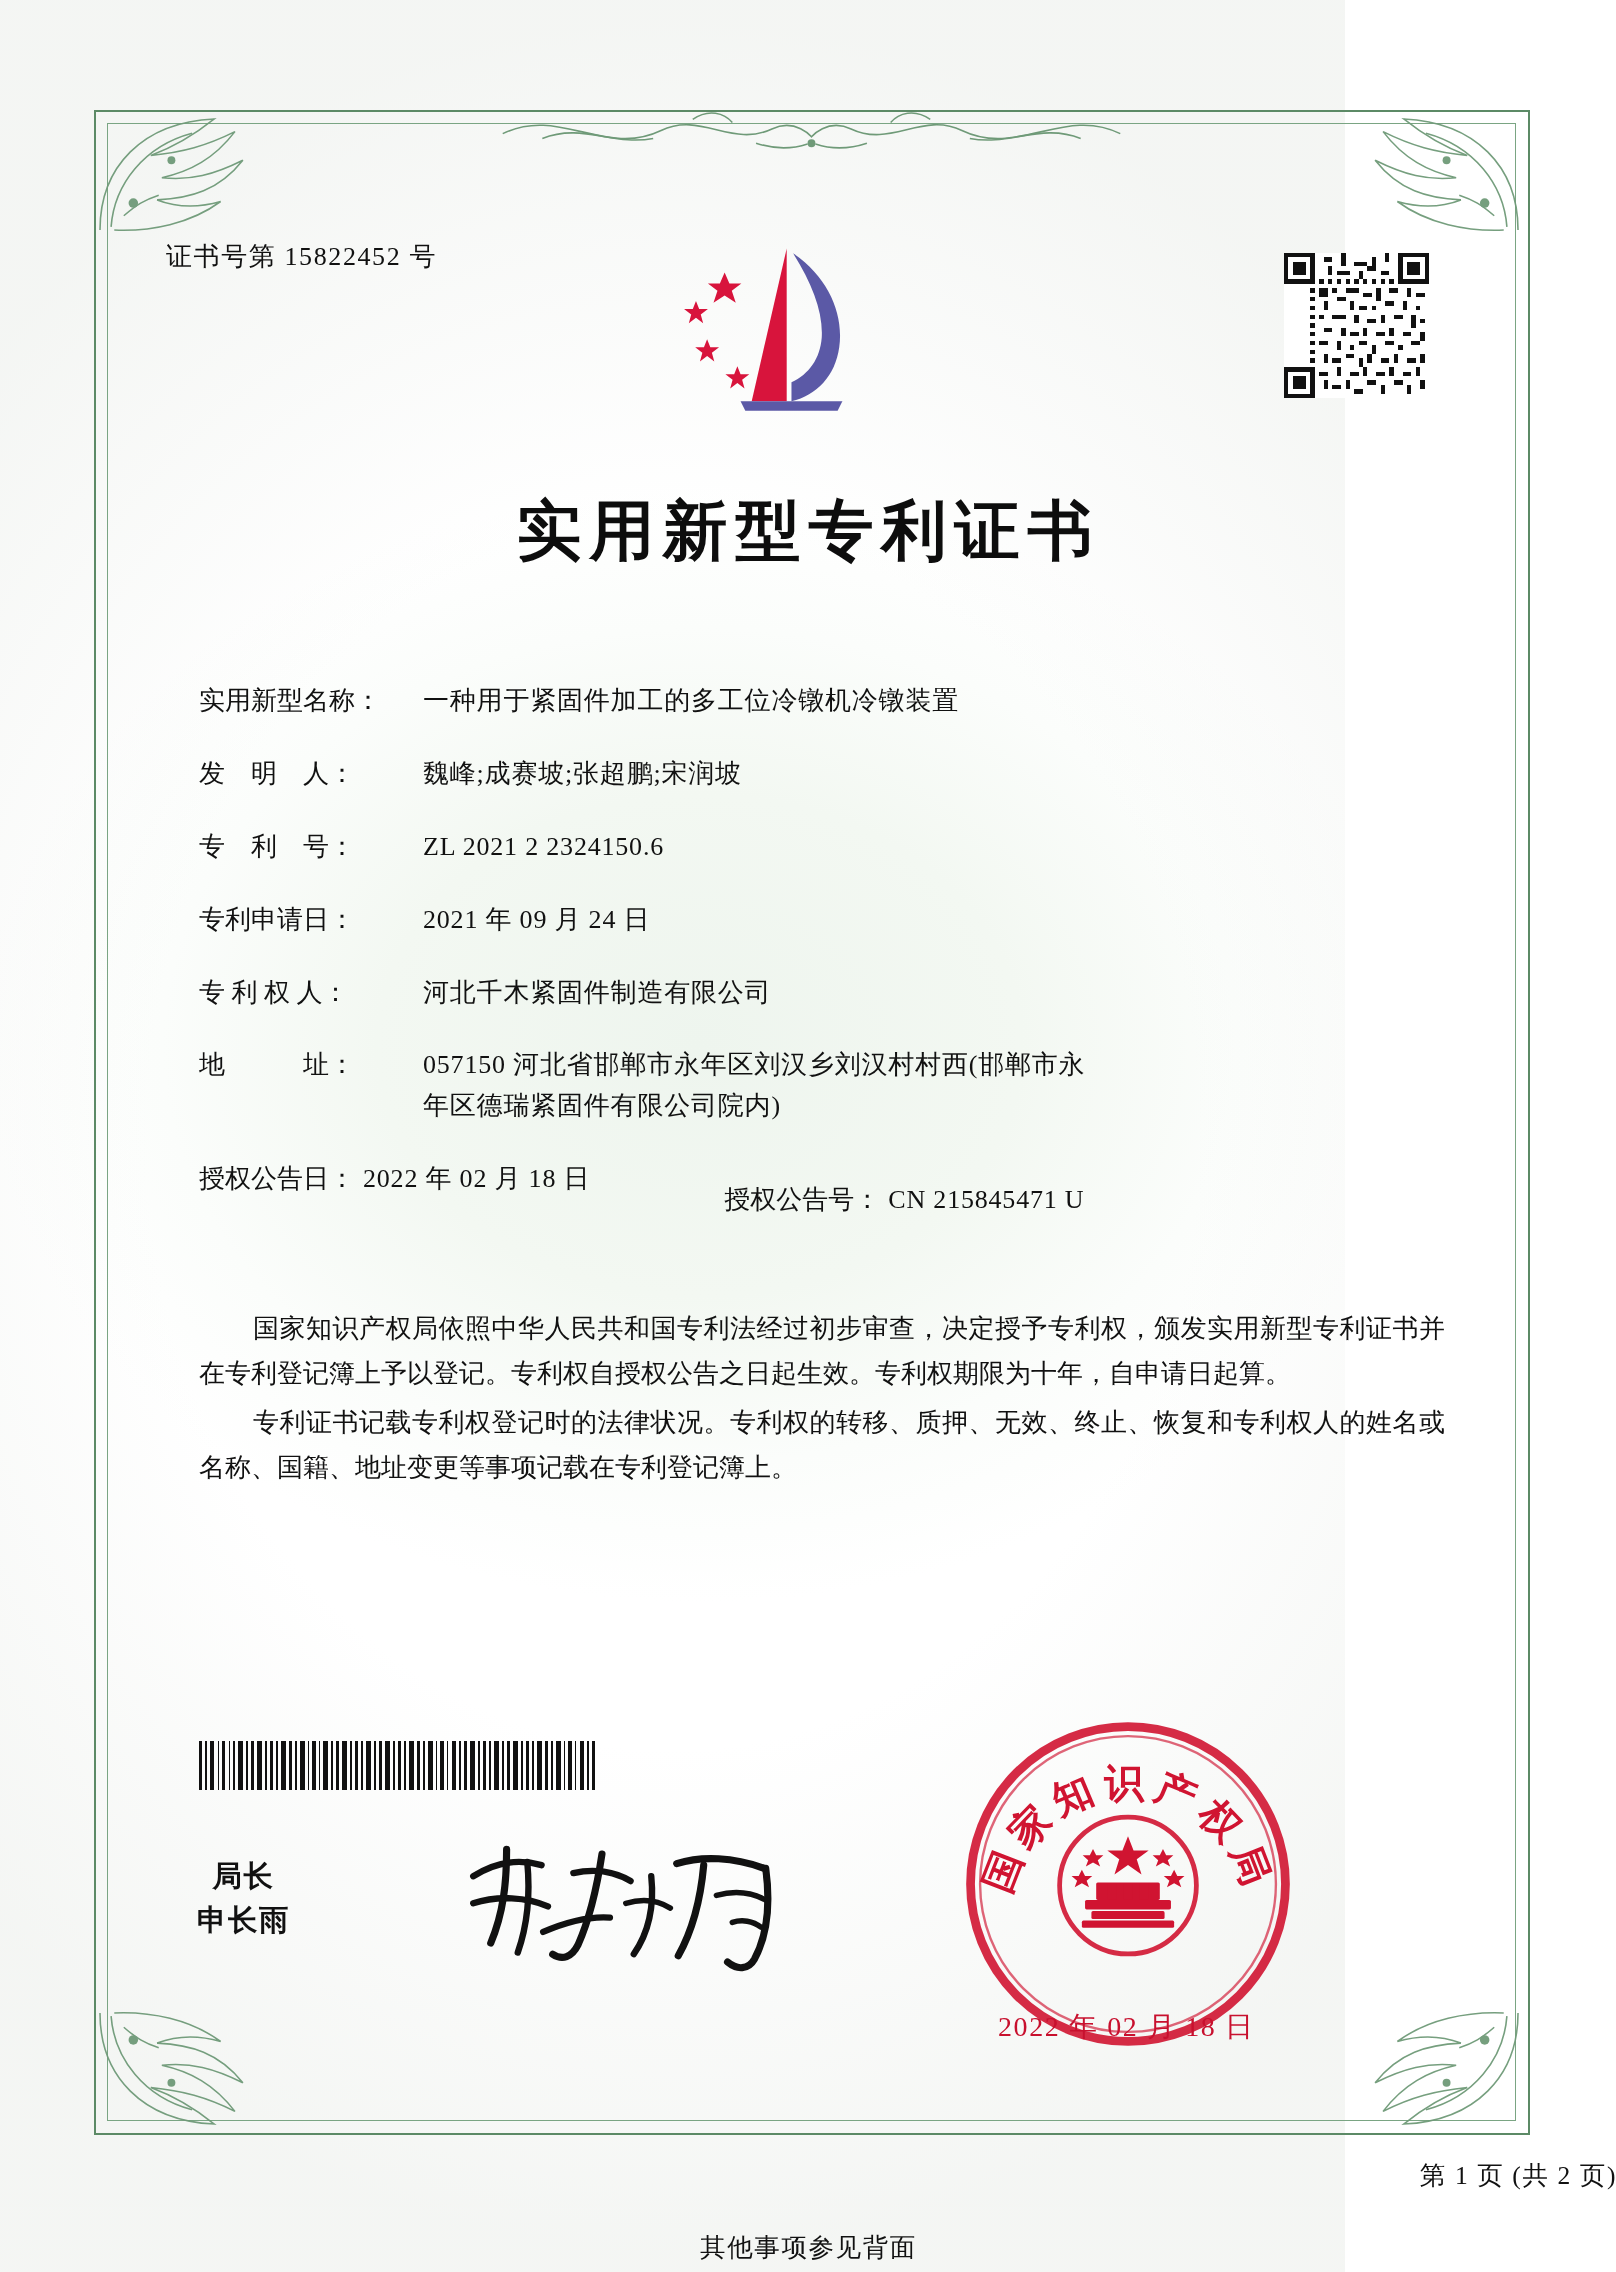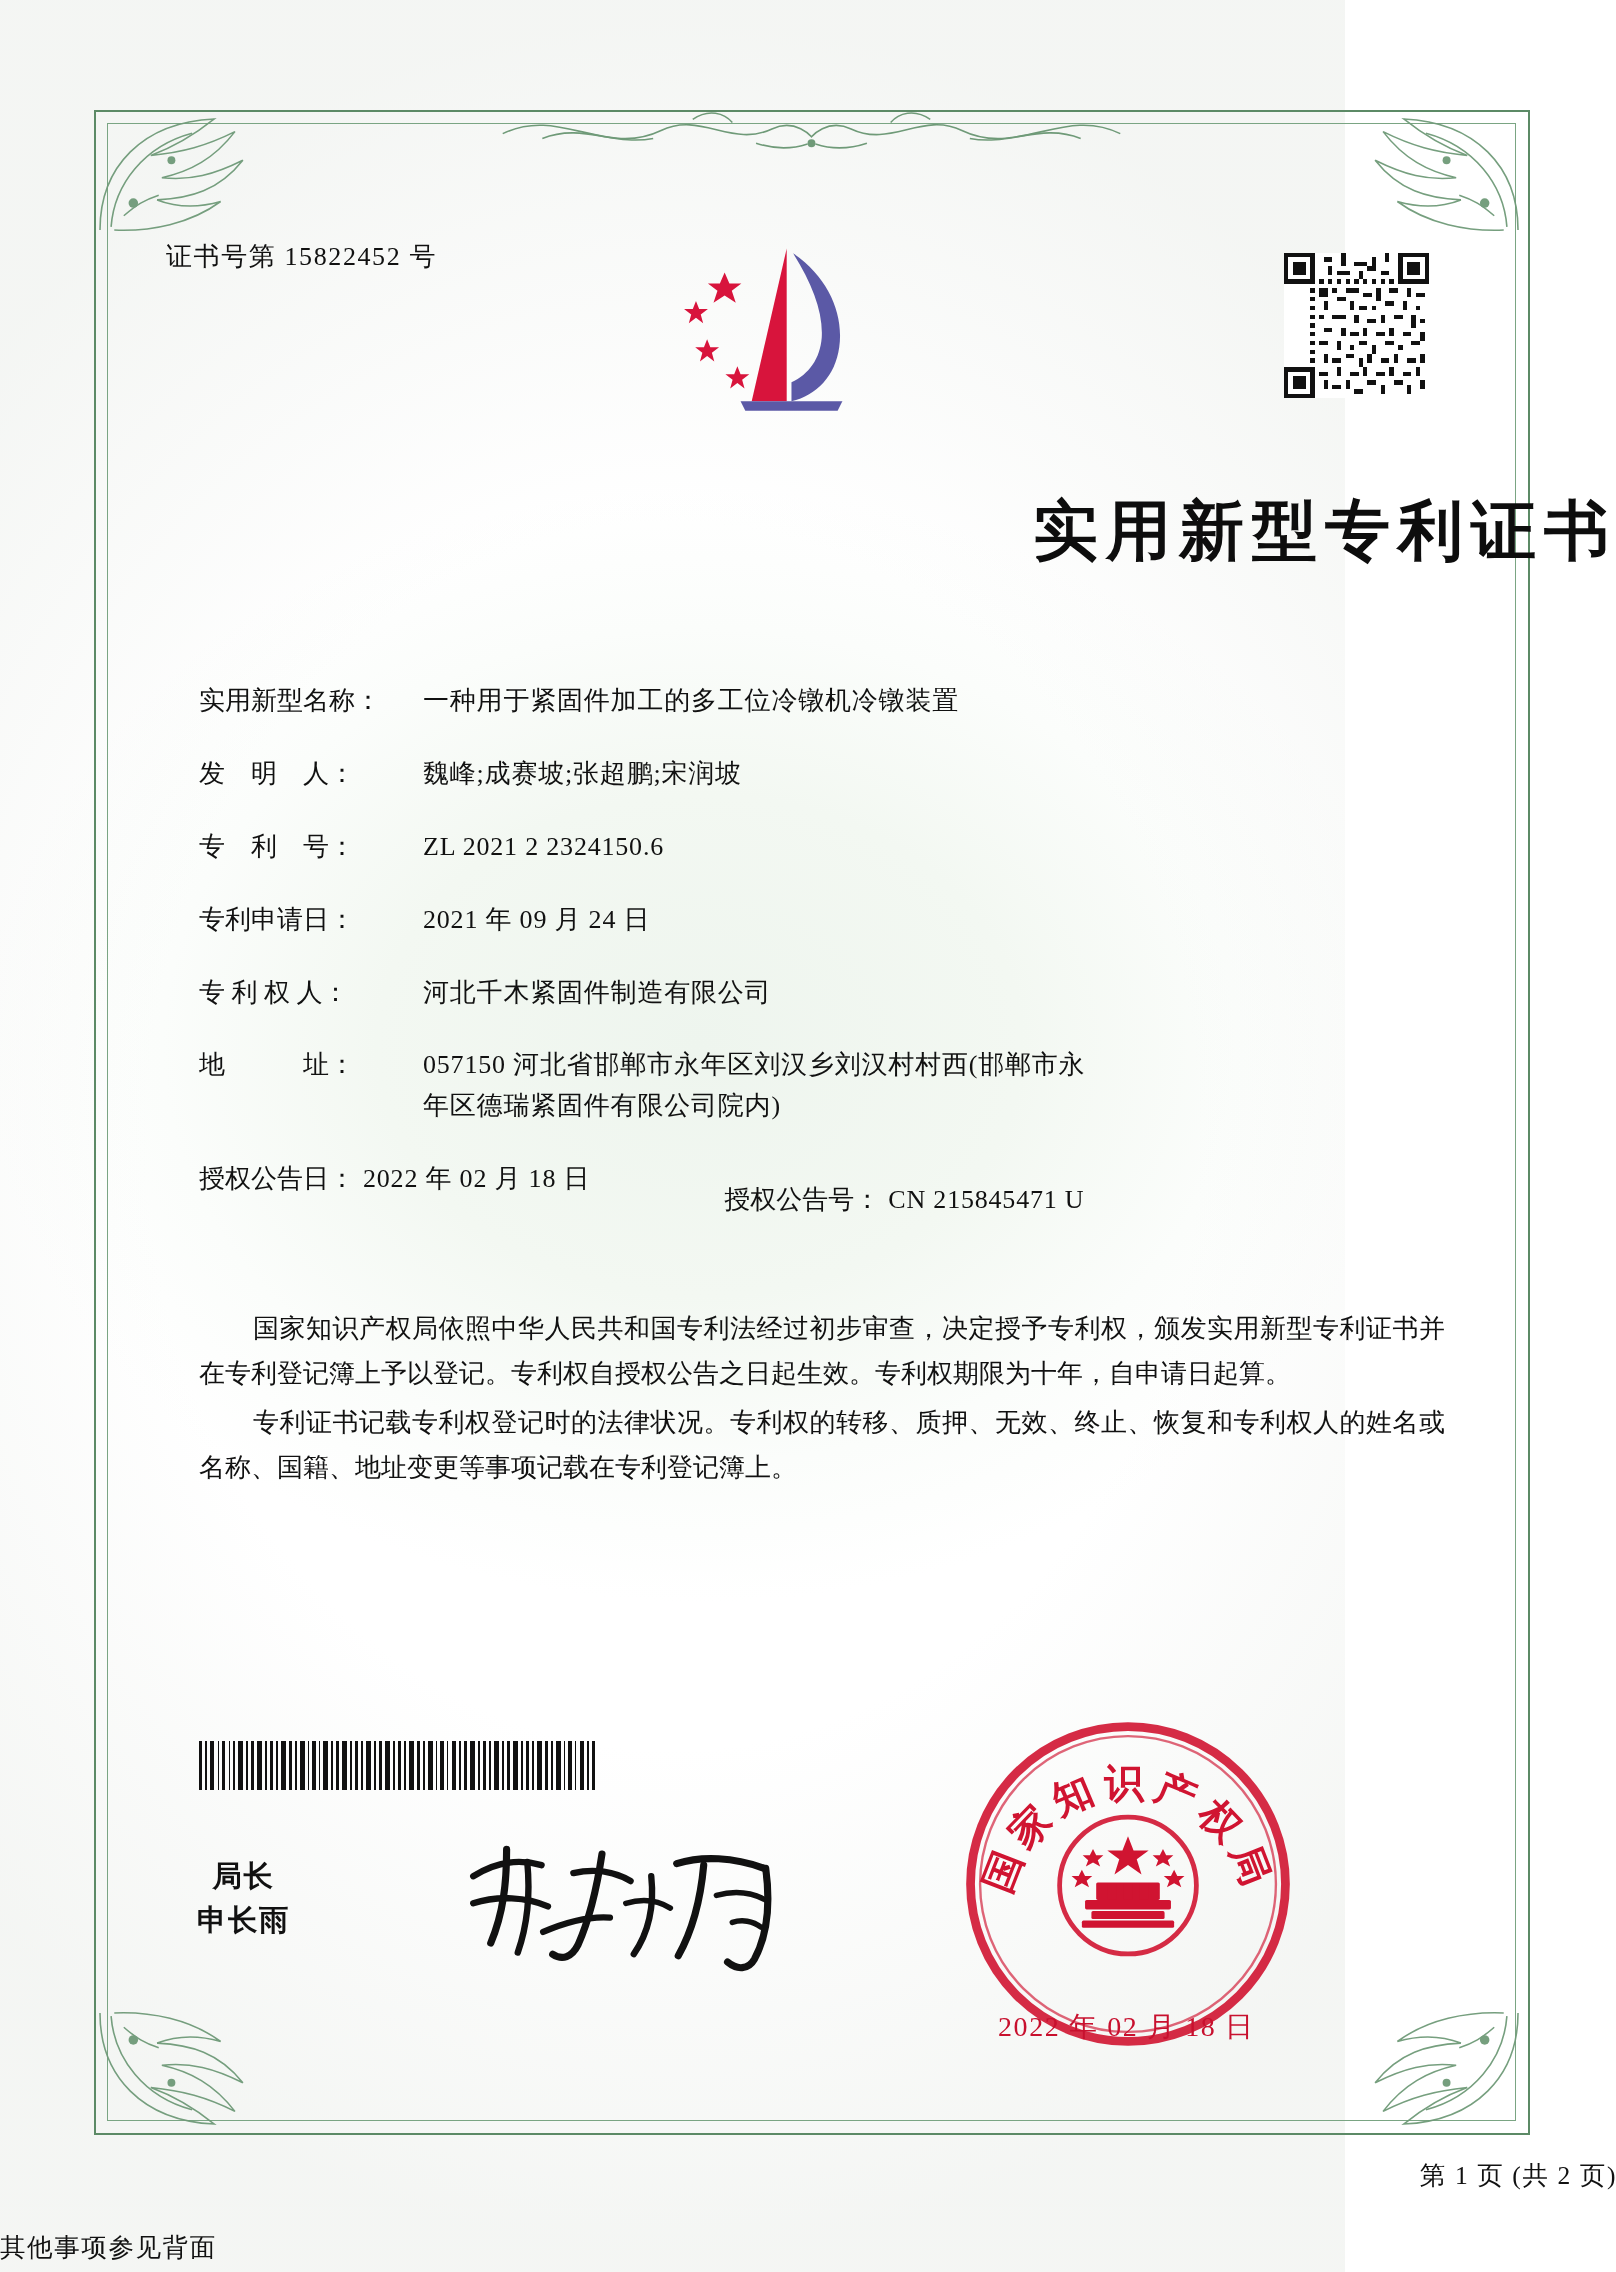--- a/index.html
+++ b/index.html
@@ -101,21 +101,21 @@
     width: 145px;
     height: 145px;
   }
   .qr svg { width: 100%; height: 100%; display: block; }
 
   .doc-title {
     position: absolute;
     left: 0;
     top: 487px;
     width: 1617px;
-    text-align: right;
+    text-align: center;
     font-family: "DejaVu Serif", "Liberation Serif", serif;
     font-weight: bold;
     font-size: 65px;
     letter-spacing: 8px;
     color: #0d0d0d;
   }
 
   
   .fields {
     position: absolute;
@@ -236,20 +236,21 @@
     text-align: right;
     font-size: 25.5px;
     color: #111;
     letter-spacing: 1.6px;
   }
   .back-note {
     position: absolute;
     left: 0;
     top: 2230px;
     width: 1617px;
+    text-align: center;
     font-size: 25.5px;
     color: #111;
     letter-spacing: 1.6px;
   }
 </style>
 </head>
 <body>
 
 <div class="page">
 

